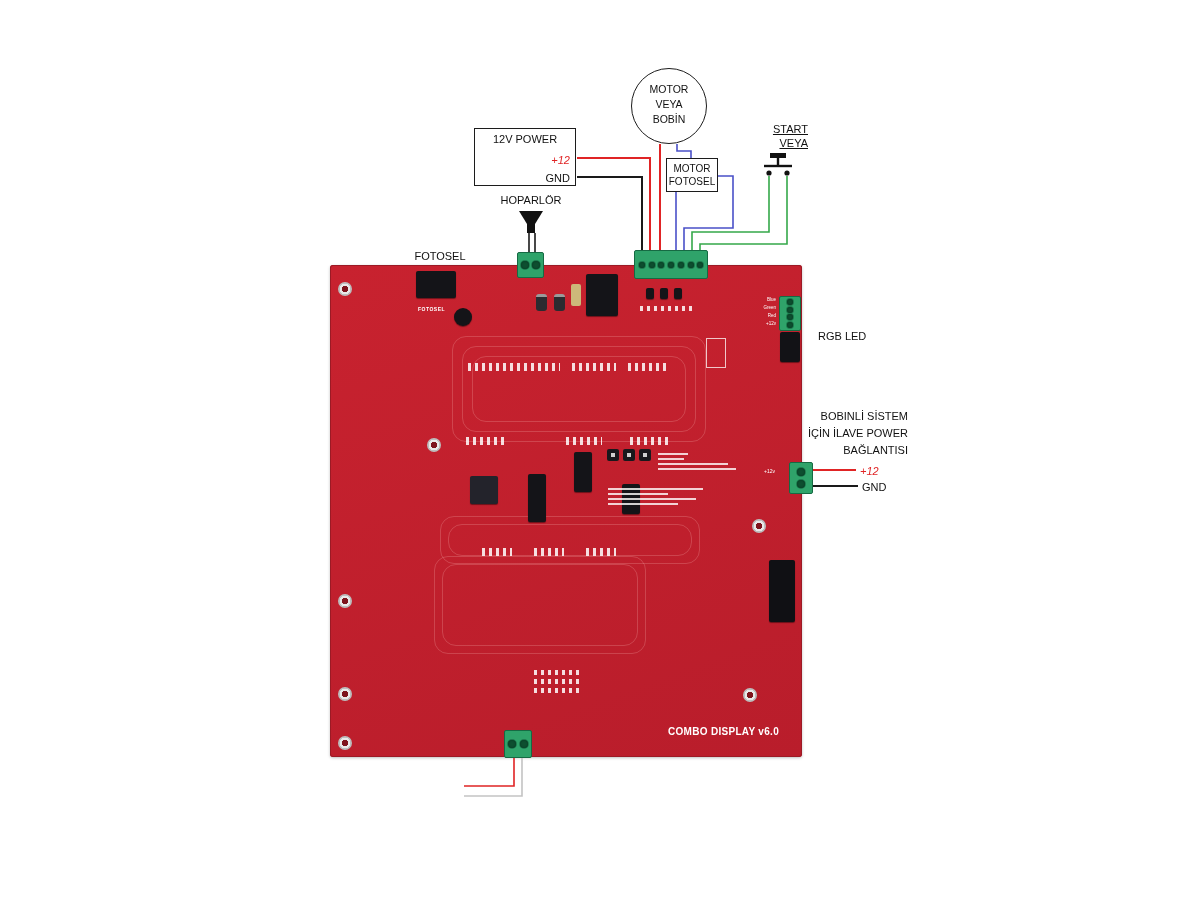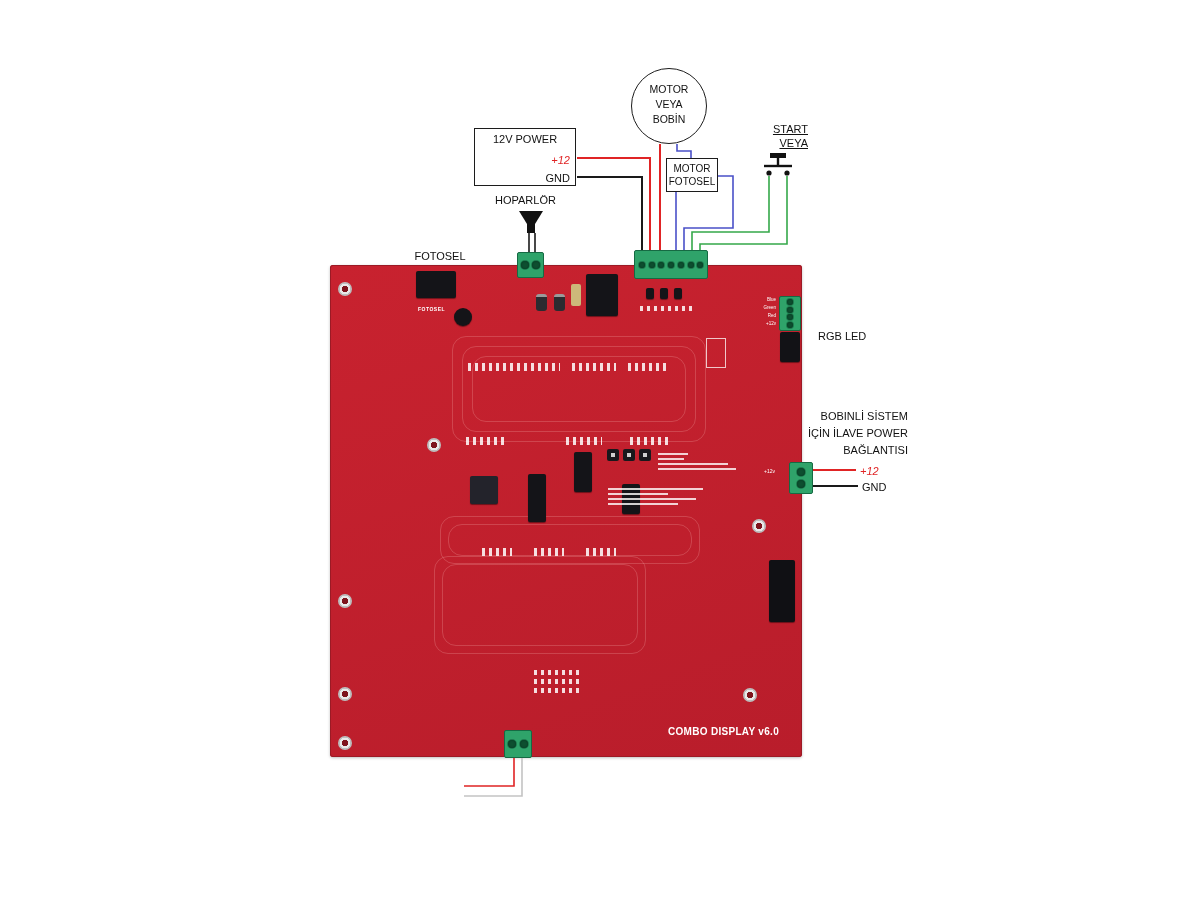--- a/index.html
+++ b/index.html
@@ -171,21 +171,21 @@
   </div>
 
   <div class="labelbox" style="left:474px;top:128px;width:102px;height:58px;">
     <div style="text-align:center;margin-top:4px;font-size:11px;">12V POWER</div>
     <div style="position:absolute;right:5px;top:22px;text-align:right;font-size:11px;line-height:18px;">
       <div class="red-t">+12</div>
       <div>GND</div>
     </div>
   </div>
 
-  <div class="lbl" style="left:495px;top:193px;width:72px;">HOPARLÖR</div>
+  <div class="lbl" style="left:495px;top:193px;width:72px;text-align:center;">HOPARLÖR</div>
 
   <div class="lbl" style="left:408px;top:249px;width:64px;text-align:center;">FOTOSEL</div>
 
   <div class="labelbox" style="left:631px;top:68px;width:76px;height:76px;border-radius:50%;">
     <div style="text-align:center;padding-top:13px;font-size:10.5px;line-height:15px;">
       <div>MOTOR</div>
       <div>VEYA</div>
       <div>BOBİN</div>
     </div>
   </div>

